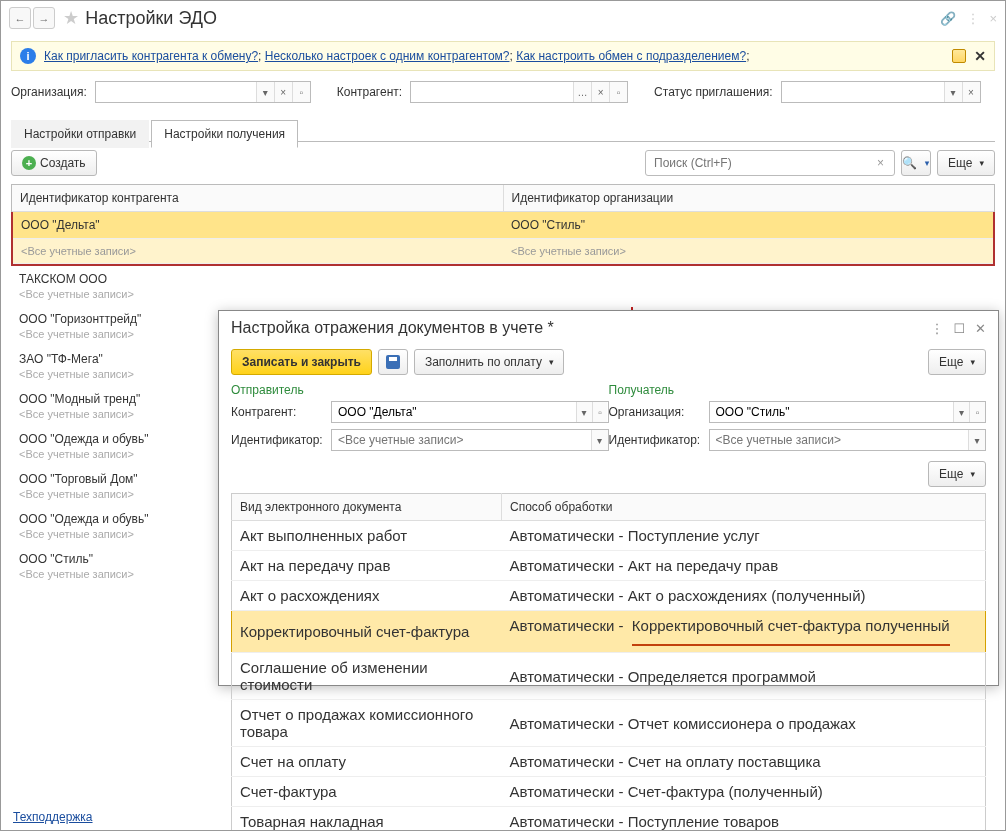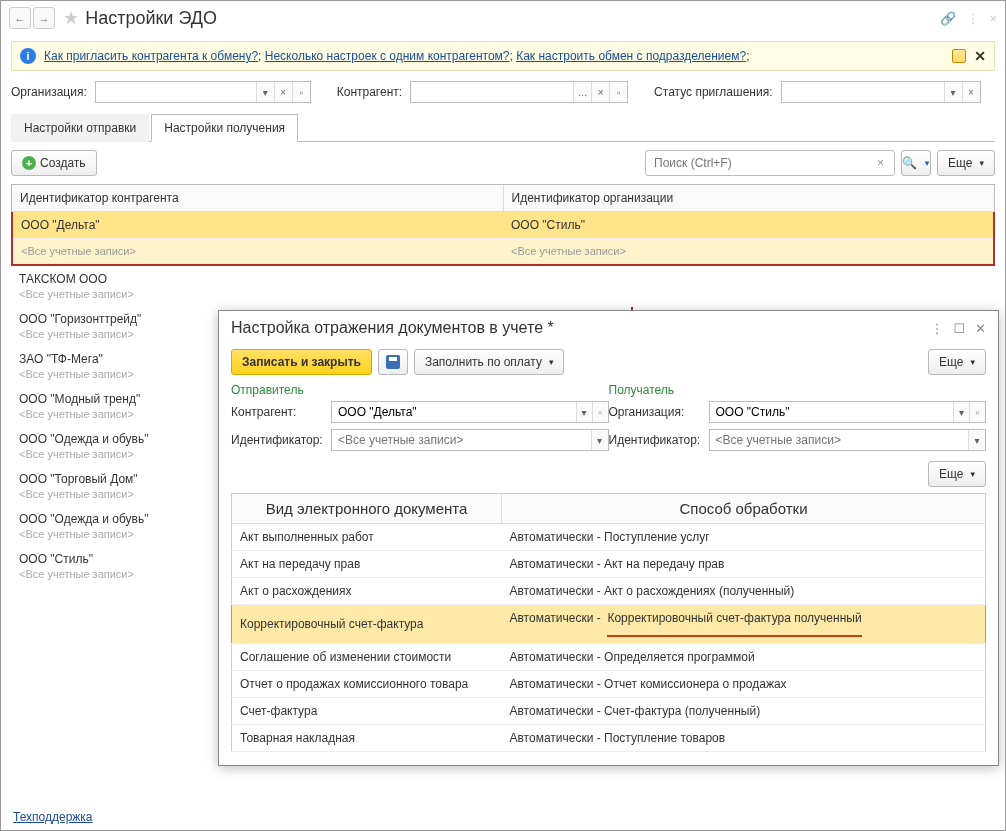--- a/index.html
+++ b/index.html
@@ -16,21 +16,21 @@
 .info-actions { margin-left: auto; display: flex; gap: 8px; align-items: center; }
 .close-x { font-weight: bold; cursor: pointer; font-size: 14px; }
 
 .filter-row { display: flex; align-items: center; padding: 4px 10px; gap: 6px; }
 .filter-label { margin-right: 2px; }
 .input-group { display: flex; border: 1px solid #bbb; height: 22px; background: #fff; }
 .input-group input { border: none; outline: none; padding: 0 4px; height: 100%; font-size: 12px; }
 .input-btn { width: 18px; border-left: 1px solid #ddd; display: flex; align-items: center; justify-content: center; font-size: 10px; color: #666; cursor: pointer; background: #fafafa; }
 
 .tabs { display: flex; margin: 6px 10px 0 10px; border-bottom: 1px solid #bbb; }
-.tab { padding: 6px 12px; border: 1px solid transparent; cursor: pointer; position: relative; top: 1px; background: #f2f2f2; border-color:#bbb; margin-right:2px; border-bottom:none;}
+.tab { padding: 6px 12px; border: 1px solid transparent; cursor: pointer; position: relative; top: 7px; background: #f2f2f2; border-color:#bbb; margin-right:2px; border-bottom:none;}
 .tab.active { background: #fff; border: 1px solid #bbb; border-bottom: 1px solid #fff; }
 .tab:not(.active){border-color:transparent;}
 
 .toolbar { display: flex; align-items: center; padding: 8px 10px; gap: 8px; }
 .btn { border: 1px solid #b8b8b8; background: linear-gradient(#fff,#eee); height: 26px; padding: 0 10px; display: inline-flex; align-items: center; gap: 4px; cursor: pointer; border-radius: 3px; font-size: 12px; }
 .btn.yellow { background: linear-gradient(#ffe066,#ffd21a); border-color: #d4aa00; font-weight: bold; }
 .btn.icon-only { width: 30px; padding: 0; justify-content: center; }
 .btn .caret { font-size: 9px; margin-left: 3px; }
 .plus-circle { width: 14px; height: 14px; background: #4caf50; border-radius: 50%; color: #fff; display: inline-flex; align-items: center; justify-content: center; font-size: 11px; font-weight: bold; }
 .search-box { margin-left: auto; display: flex; align-items: flex-end; gap: 6px; }
@@ -47,38 +47,38 @@
 .grid-cell.sub { color: #999; font-size: 11px; font-style: normal; }
 .highlighted { border: 2px solid #b03030; }
 .highlighted .grid-row:first-child .grid-cell { background: #ffe48a; }
 .highlighted .grid-row:last-child .grid-cell { background: #fff3cc; }
 
 .left-list { margin: 0 10px; width: 195px; }
 .left-item { padding: 6px 8px 1px 8px; }
 .left-sub { padding: 1px 8px 6px 8px; color: #aaa; font-size: 11px;}
 
 
-.dialog { position: absolute; left: 217px; top: 309px; width: 781px; height: 456px; background: #fff; border: 1px solid #888; box-shadow: 0 2px 12px rgba(0,0,0,0.25); }
+.dialog { position: absolute; left: 217px; top: 309px; width: 781px; height: 376px; background: #fff; border: 1px solid #888; box-shadow: 0 2px 12px rgba(0,0,0,0.25); }
 .dialog-title { display: flex; align-items: center; padding: 8px 12px; font-size: 16px; }
 .dialog-title-right { margin-left: auto; display: flex; gap: 10px; color: #888; align-items: center; }
 .dlg-icon { cursor: pointer; font-size: 13px; }
 .dialog-toolbar { padding: 4px 12px; display: flex; gap: 6px; align-items: center; }
 .dialog-body { padding: 4px 12px; }
 .section-label { color: #2e8b3c; font-size: 12px; margin-bottom: 4px; }
 .form-row { display: flex; }
 .form-col { flex: 1; }
 .field-row { display: flex; align-items: center; margin-bottom: 6px; }
 .field-label { width: 100px; }
 .field-input { flex: 1; display: flex; border: 1px solid #bbb; height: 22px; background: #fff; }
 .field-input input { border: none; outline: none; width: 100%; padding: 0 6px; font-size: 12px; }
 .field-input .placeholder { color: #999; }
 
 .doc-table { border: 1px solid #ccc; margin-top: 6px; width: 100%; border-collapse: collapse; }
-.doc-table th { text-align: center; font-weight: normal; padding: 6px 8px; background: #fafafa; border-bottom: 1px solid #ddd; font-size: 15px; }
-.doc-table td { padding: 6px 8px; border-bottom: 1px solid #eee; font-size: 12px; }
+.doc-table th { text-align: left; font-weight: normal; padding: 6px 8px; background: #fafafa; border-bottom: 1px solid #ddd; font-size: 12px; }
+.doc-table td { padding: 6px 8px; border-bottom: 1px solid #eee; font-size: 15px; }
 .doc-table th:first-child { width: 270px; border-right: 1px solid #ddd; }
 .doc-table td.col1 { width: 270px; }
 .doc-table tr.hl td { background: #ffe9a8; }
 .doc-table tr.hl {border:1px solid #d4a000;}
 .underline-red { border-bottom: 2px solid #c2410c; display: inline-block; padding-bottom: 10px; }
 
 .arrow-down { position: absolute; left: 625px; top: 306px; pointer-events: none; }
 .arrow-line { width: 0; height: 38px; border-left: 2px dashed #c02020; margin: 0 auto; }
 .arrow-head { width: 0; height: 0; border-left: 6px solid transparent; border-right: 6px solid transparent; border-top: 10px solid #c02020; margin: 0 auto; }
 
@@ -303,20 +303,24 @@
             </tr>
             <tr>
               <td class="col1">Соглашение об изменении стоимости</td>
               <td>Автоматически -  Определяется программой</td>
             </tr>
             <tr>
               <td class="col1">Отчет о продажах комиссионного товара</td>
               <td>Автоматически -  Отчет комиссионера о продажах</td>
             </tr>
             <tr>
+              <td class="col1">Счет на оплату</td>
+              <td>Автоматически -  Счет на оплату поставщика</td>
+            </tr>
+            <tr>
               <td class="col1">Счет-фактура</td>
               <td>Автоматически -  Счет-фактура (полученный)</td>
             </tr>
             <tr>
               <td class="col1">Товарная накладная</td>
               <td>Автоматически -  Поступление товаров</td>
             </tr>
           </tbody>
       </table>
     </div>

